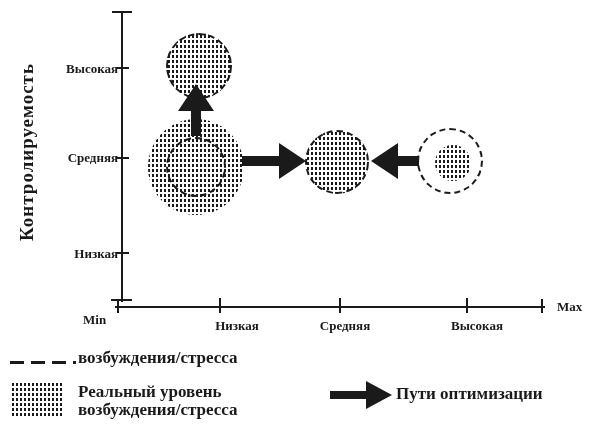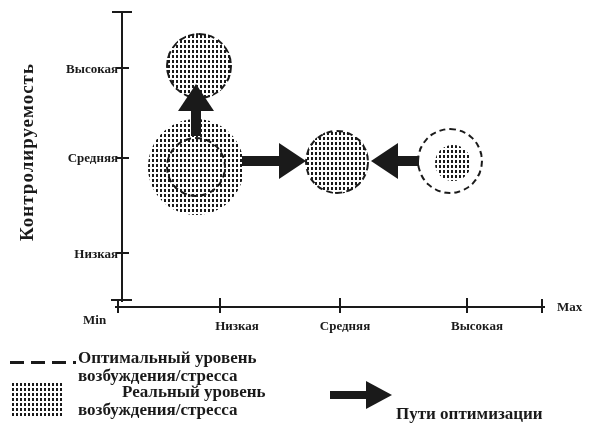--- a/index.html
+++ b/index.html
@@ -98,25 +98,24 @@
       <div class="arrow-shaft" style="left: 191px; top: 110px; width: 10px; height: 26px;"></div>
       <div class="arrow-head up" style="left: 178px; top: 84px;"></div>
       <div class="arrow-shaft" style="left: 242px; top: 156px; width: 38px; height: 10px;"></div>
       <div class="arrow-head right" style="left: 279px; top: 143px;"></div>
       <div class="arrow-shaft" style="left: 397px; top: 156px; width: 22px; height: 10px;"></div>
       <div class="arrow-head left" style="left: 371px; top: 143px;"></div>
     </div>
 
   <div class="dash-swatch"></div>
   <div class="legend-text" style="left:78px;top:349px;">
-    <span style="display:block;">Оптимальный уровень</span>
     <span style="display:block;">возбуждения/стресса</span>
   </div>
   <div class="hatch-swatch hatch"></div>
   <div class="legend-text" style="left:78px;top:383px;">
-    <span style="display:block;margin-left:44px;">Реальный уровень</span>
+    <span style="display:block;">Реальный уровень</span>
     <span style="display:block;">возбуждения/стресса</span>
   </div>
   <div class="legend-arrow-shaft"></div>
   <div class="legend-arrow-head"></div>
-  <div class="legend-text" style="left:396px;top:385px;margin-top:20px;">Пути оптимизации</div>
+  <div class="legend-text" style="left:396px;top:385px;">Пути оптимизации</div>
 
 </div>
 
 </body></html>

